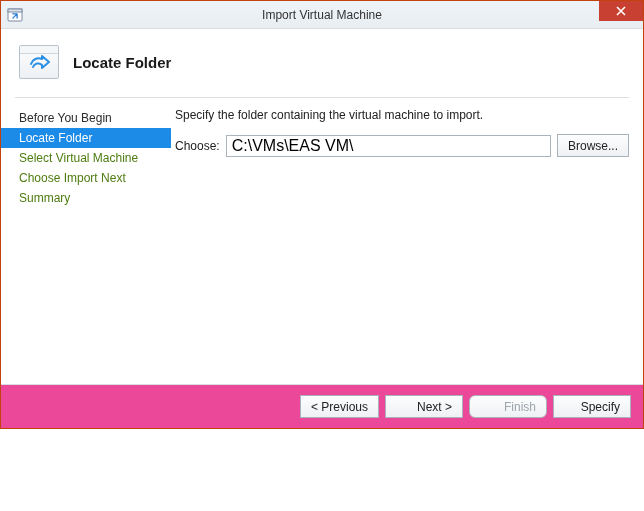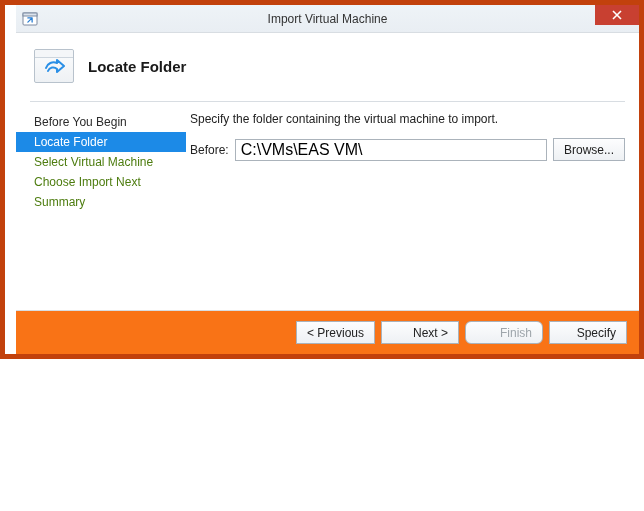--- a/index.html
+++ b/index.html
@@ -5,27 +5,26 @@
   * { box-sizing: border-box; }
   html, body { margin:0; padding:0; }
   body {
     font-family: "Segoe UI", Tahoma, sans-serif;
     font-size: 12px;
     background: #fff;
     color: #000;
   }
   .window {
     width: 644px;
-    height: 359px;
-    border: 5px solid #c2410c;
+    height: 429px;
+    border: 1px solid #c2410c;
     background: #fff;
     position: relative;
     display: flex;
     flex-direction: column;
-    padding-left: 11px;
   }
   .titlebar {
     height: 28px;
     background: linear-gradient(#eef3f7,#e9eef3);
     border-bottom: 1px solid #d8dde2;
     display: flex;
     align-items: center;
     position: relative;
   }
   .titlebar .sys-icon {
@@ -138,21 +137,21 @@
     color:#222;
     text-align:right;
   }
   .btn:disabled {
     color:#9ea5ab;
     cursor:default;
     border-radius:6px;
   }
   .footer {
     border-top:1px solid #d8dde2;
-    background:#f97316;
+    background:#ec4899;
     padding:10px 12px;
     display:flex;
     justify-content:flex-end;
     gap:6px;
   }
   .footer .btn { min-width:78px; }
 </style>
 </head>
 <body>
 
@@ -190,21 +189,21 @@
       <div class="nav-item done">Before You Begin</div>
       <div class="nav-item active">Locate Folder</div>
       <div class="nav-item">Select Virtual Machine</div>
       <div class="nav-item">Choose Import Next</div>
       <div class="nav-item">Summary</div>
     </div>
 
     <div class="content">
       <div class="instruction">Specify the folder containing the virtual machine to import.</div>
       <div class="folder-row">
-        <label>Before:</label>
+        <label>Choose:</label>
         <input type="text" value="C:\VMs\EAS VM\" style="">
         <button class="btn">Browse...</button>
       </div>
     </div>
   </div>
 
   <div class="footer">
     <button class="btn">&lt; Previous</button>
     <button class="btn">Next &gt;</button>
     <button class="btn" disabled="">Finish</button>

